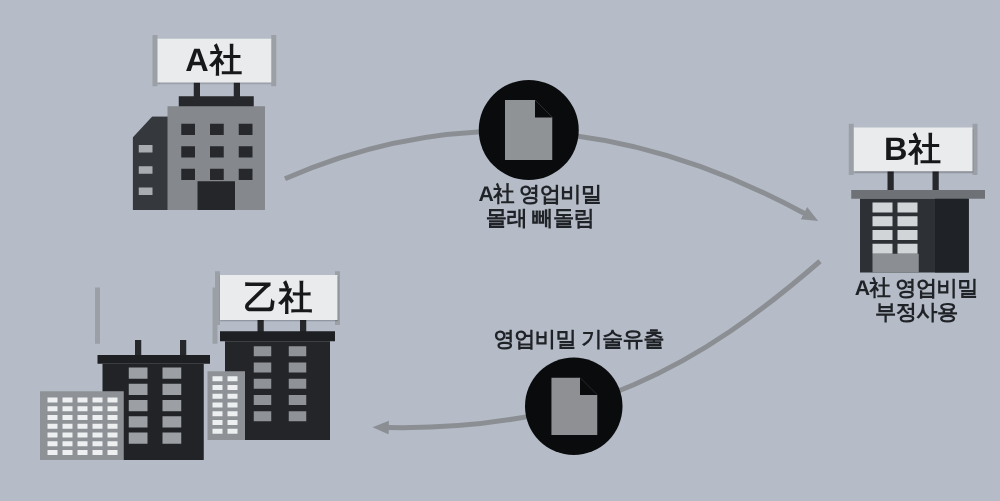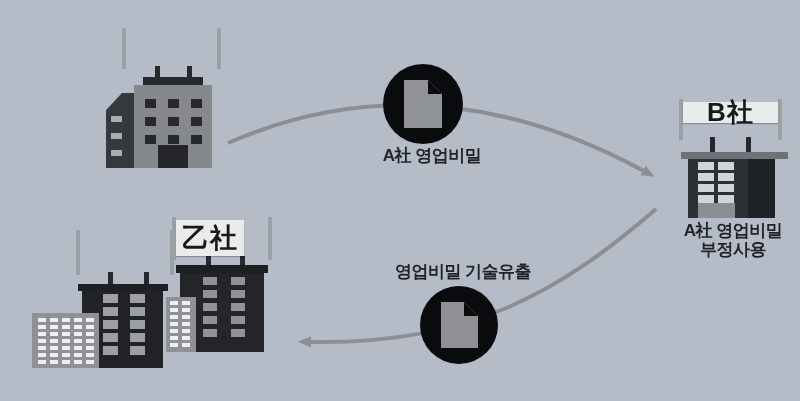--- a/index.html
+++ b/index.html
@@ -50,20 +50,23 @@
       <marker id="ah" markerWidth="15" markerHeight="13" refX="1" refY="5.5" orient="auto" markerUnits="userSpaceOnUse">
         <path d="M0 0 L13 5.5 L0 11 Z" fill="#8b8f94"></path>
       </marker>
     </defs>
     <path d="M 228 143 Q 430 55 644 171" fill="none" stroke="#8b8f94" stroke-width="4" marker-end="url(#ah)"></path>
     <path d="M 656 209 C 560 292 470 345 310 342" fill="none" stroke="#8b8f94" stroke-width="4" marker-end="url(#ah)"></path>
   </svg>
 
   <div class="vbar z6" style="left:122px;top:28px;height:41px;"></div>
   <div class="vbar z6" style="left:217px;top:28px;height:41px;"></div>
+  <div class="sign-panel z6" style="left:126px;top:31px;width:91px;height:35px;font-size:26px;">
+    <span>A社</span>
+  </div>
   <div class="post z2" style="left:155px;top:66px;height:12px;"></div>
   <div class="post z2" style="left:187px;top:66px;height:12px;"></div>
   <div class="roofbar z3" style="left:143px;top:77px;width:60px;height:9px;"></div>
 
   <div class="bldg z2" style="left:106px;top:93px;width:29px;height:75px;background:#35383c;
        clip-path:polygon(0 23%, 55% 0, 100% 0, 100% 100%, 0 100%);">
     <div class="wingrid" style="left: 5px; top: 23px; display: grid; grid-template-columns: repeat(1, 11px); grid-auto-rows: 6px; gap: 11px 0px;">
         <div style="background: rgb(169, 173, 177);"></div>
         <div style="background: rgb(169, 173, 177);"></div>
         <div style="background: rgb(169, 173, 177);"></div>
@@ -79,21 +82,21 @@
         <div style="background: rgb(38, 40, 44);"></div>
         <div style="background: rgb(38, 40, 44);"></div>
         <div style="background: rgb(38, 40, 44);"></div>
         <div style="background: rgb(38, 40, 44);"></div>
       </div>
     <div class="abs" style="left:24px;top:60px;width:30px;height:23px;background:#24262a;"></div>
   </div>
 
   <div class="vbar z6" style="left:679px;top:99px;height:41px;"></div>
   <div class="vbar z6" style="left:778px;top:99px;height:41px;"></div>
-  <div class="sign-panel z6" style="left:683px;top:102px;width:95px;height:21px;font-size:26px;">
+  <div class="sign-panel z6" style="left:683px;top:102px;width:95px;height:35px;font-size:26px;">
     <span>B社</span>
   </div>
   <div class="post z2" style="left:710px;top:137px;height:16px;"></div>
   <div class="post z2" style="left:746px;top:137px;height:16px;"></div>
   <div class="abs z3" style="left:681px;top:152px;width:107px;height:7px;background:#6e7276;"></div>
   <div class="bldg z3" style="left:688px;top:159px;width:87px;height:59px;background:#2d3034;">
     <div class="abs" style="left:60px;top:0;width:27px;height:59px;background:#1f2226;"></div>
     <div class="wingrid" style="left: 10px; top: 3px; display: grid; grid-template-columns: repeat(2, 16px); grid-auto-rows: 8px; gap: 3px 4px;">
         <div style="background: rgb(210, 213, 216);"></div>
         <div style="background: rgb(210, 213, 216);"></div>
@@ -106,21 +109,21 @@
       </div>
     <div class="abs" style="left:10px;top:44px;width:37px;height:15px;background:#8b8f93;"></div>
   </div>
   <div class="caption z6" style="left:653px;top:221px;width:160px;">
     <span style="display:block">A社 영업비밀</span>
     <span style="display:block">부정사용</span>
   </div>
 
   <div class="vbar z6" style="left:172px;top:217px;height:43px;"></div>
   <div class="vbar z6" style="left:268px;top:217px;height:43px;"></div>
-  <div class="sign-panel z6" style="left:176px;top:220px;width:68px;height:36px;font-size:27px;">
+  <div class="sign-panel z6" style="left:176px;top:220px;width:94px;height:36px;font-size:27px;">
     <span>乙社</span>
   </div>
   <div class="post z2" style="left:206px;top:256px;height:10px;"></div>
   <div class="post z2" style="left:240px;top:256px;height:10px;"></div>
   <div class="abs z2" style="left:176px;top:265px;width:92px;height:8px;background:#1d1f22;"></div>
   <div class="bldg texture z2" style="left:180px;top:273px;width:84px;height:79px;background:#232528;">
     <div class="wingrid" style="left: 23px; top: 4px; display: grid; grid-template-columns: repeat(2, 14px); grid-auto-rows: 8px; gap: 5px 14px;">
         <div style="background: rgb(143, 146, 150);"></div>
         <div style="background: rgb(143, 146, 150);"></div>
         <div style="background: rgb(143, 146, 150);"></div>
@@ -221,18 +224,19 @@
   </div>
   <div class="doc-circle z6" style="left:420px;top:286px;width:78px;height:78px;">
     <svg width="37" height="46" viewBox="0 0 37 46">
       <path d="M0 0 H23 L37 14 V46 H0 Z" fill="#8e9094"></path>
       <path d="M23 0 L37 14 H23 Z" fill="#0a0b0d"></path>
     </svg>
   </div>
 
   <div class="caption z6" style="left:352px;top:146px;width:160px;">
     <span style="display:block">A社 영업비밀</span>
+    <span style="display:block">몰래 빼돌림</span>
   </div>
   <div class="caption z6" style="left:381px;top:262px;width:164px;">
     <span style="display:block">영업비밀 기술유출</span>
   </div>
 
 </div>
 
 </body></html>

